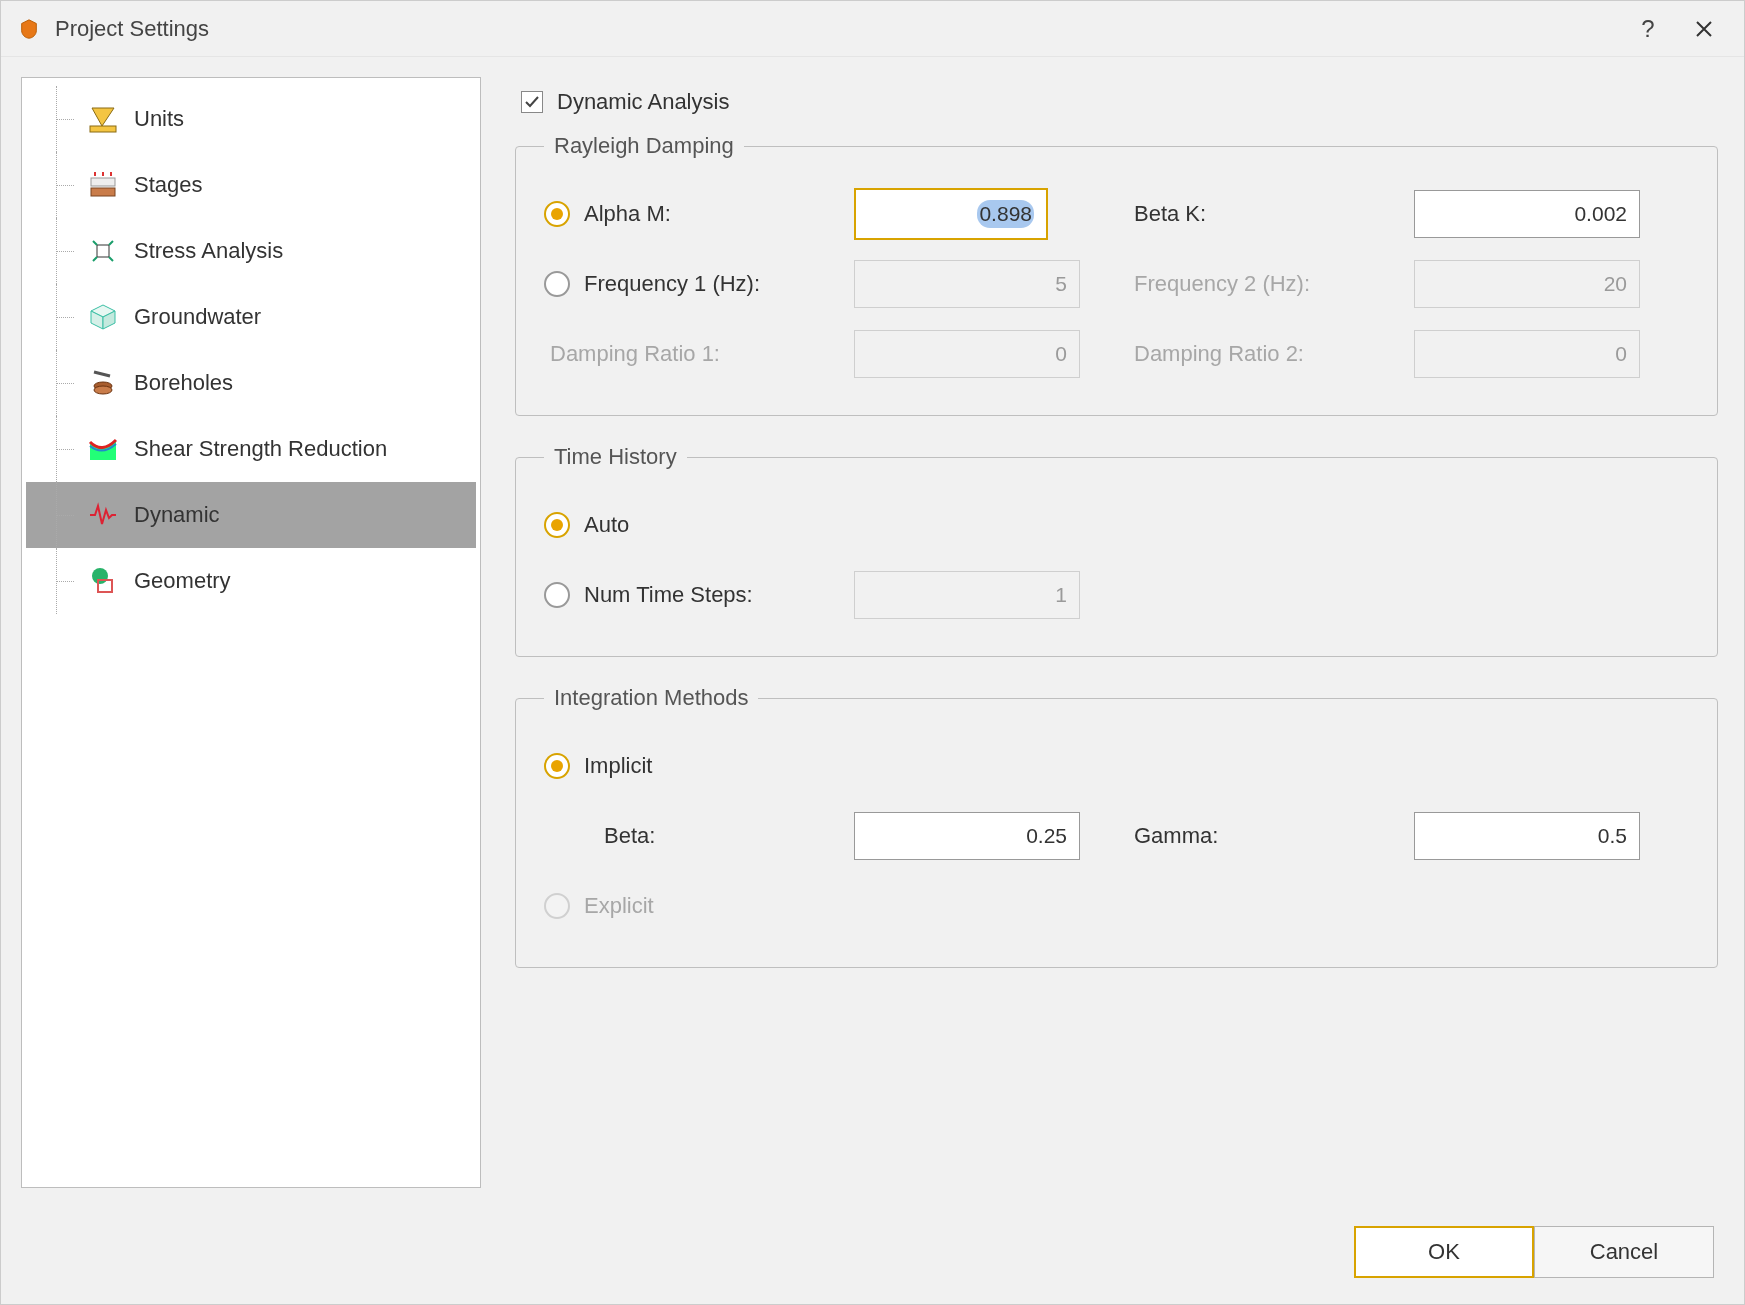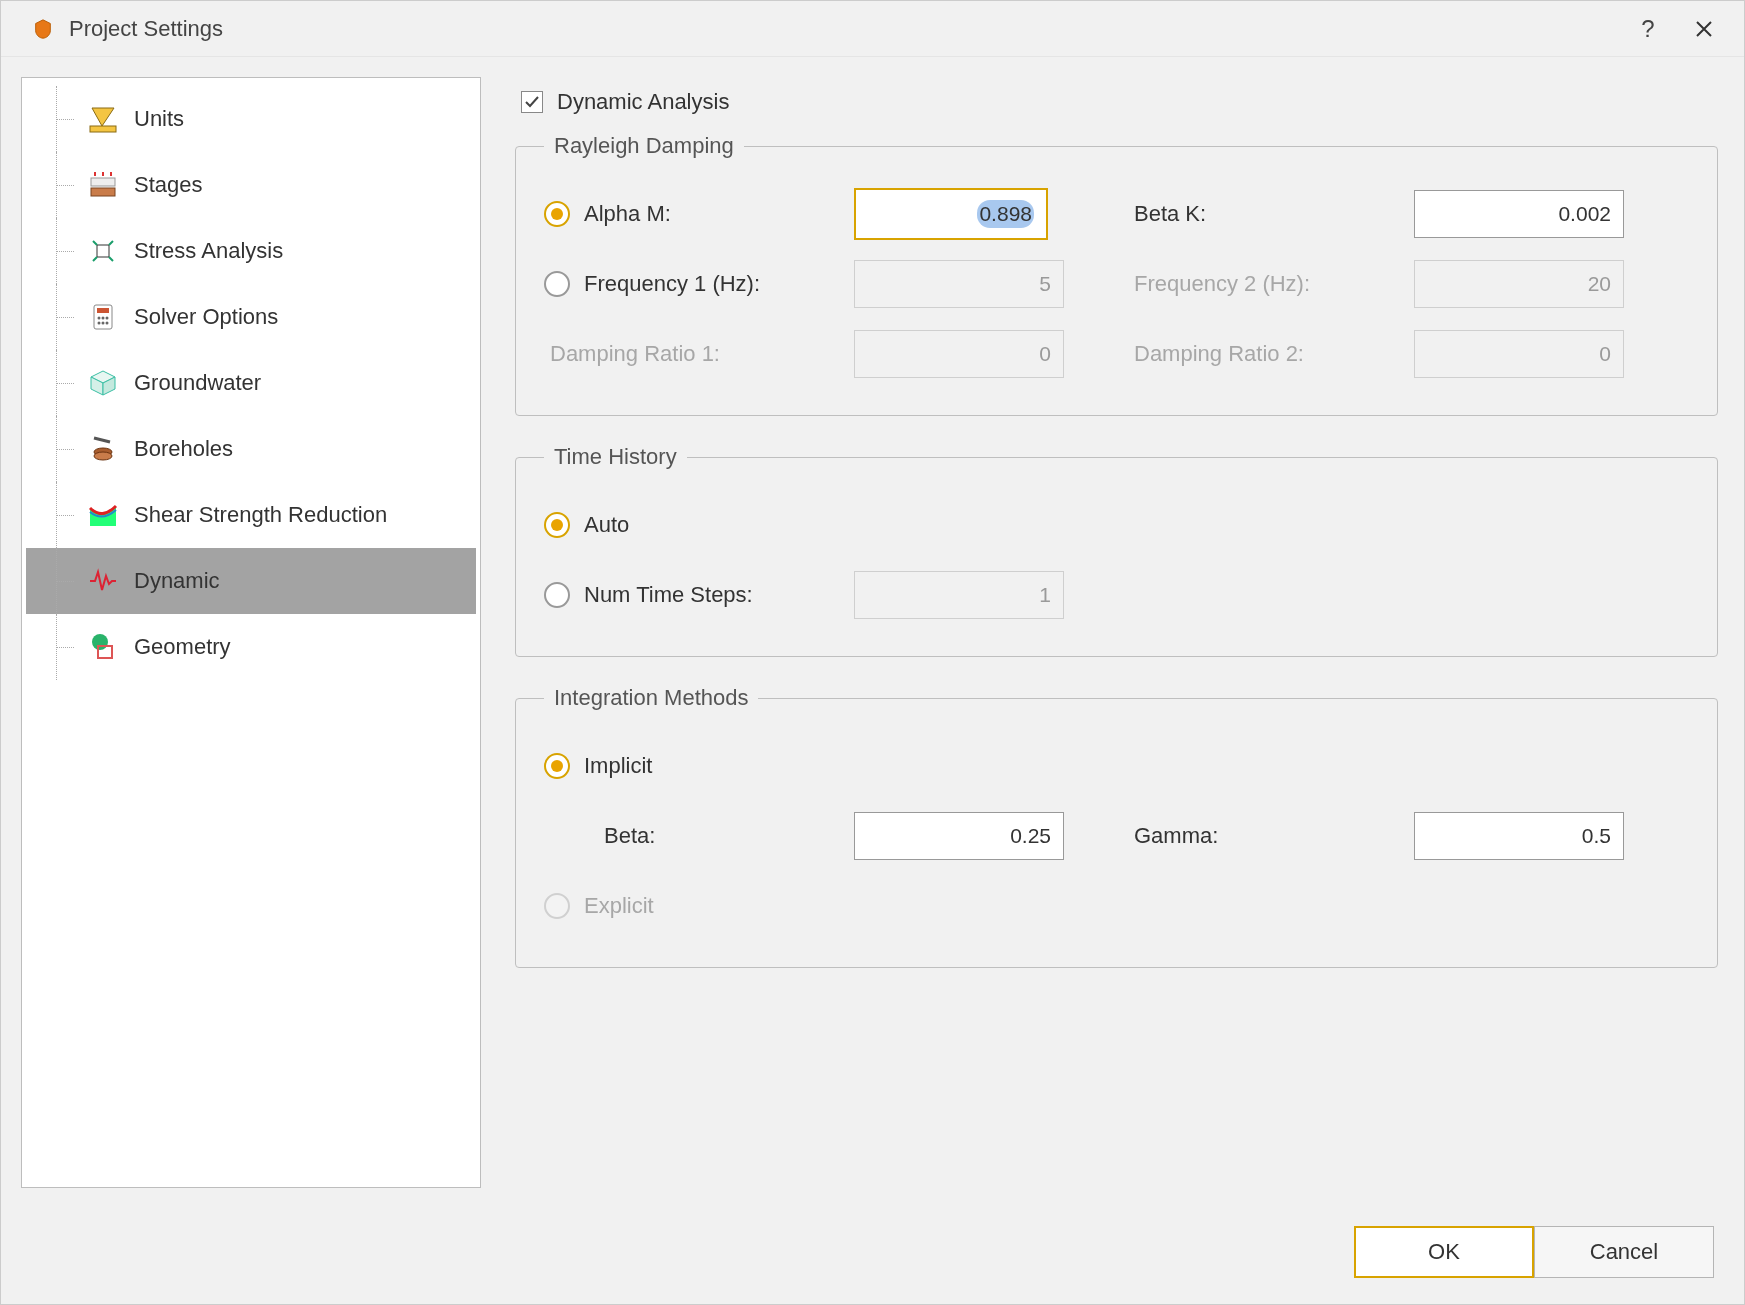--- a/index.html
+++ b/index.html
@@ -15,21 +15,21 @@
     height: 1305px;
     background: #f1f1f1;
     border: 1px solid #ccc;
     display: flex;
     flex-direction: column;
   }
   .titlebar {
     height: 56px;
     display: flex;
     align-items: center;
-    padding: 0 12px 0 30px;
+    padding: 0 12px 0 16px;
     border-bottom: 1px solid #e5e5e5;
   }
   .titlebar .app-icon {
     width: 24px; height: 24px;
     margin-right: 14px;
     display: flex; align-items: center; justify-content: center;
   }
   .titlebar .title {
     font-size: 22px;
     color: #444;
@@ -147,21 +147,21 @@
   }
   .radio.checked { border-color: #d8a300; }
   .radio.checked::after {
     content: "";
     width: 12px; height: 12px; border-radius: 50%;
     background: #e9a400;
   }
   .radio.disabled { border-color: #d0d0d0; background:#f3f3f3;}
   input.num {
     height: 48px;
-    width: 210px;
+    width: 226px;
     font-size: 21px;
     text-align: right;
     padding: 0 12px;
     border: 1px solid #999;
     background: #fff;
     color: #333;
   }
   input.num.disabled {
     background: #f1f1f1;
     border-color: #cfcfcf;
@@ -255,36 +255,20 @@
         <span class="tree-line"></span>
         <span class="nav-icon">
           <svg width="30" height="30" viewBox="0 0 30 30">
               <rect x="9" y="9" width="12" height="12" fill="#fff" stroke="#333"></rect>
               <path d="M5 5 L9 9 M25 5 L21 9 M5 25 L9 21 M25 25 L21 21" stroke="#1a9e6b" stroke-width="2"></path>
             </svg>
         </span>
         <span>Stress Analysis</span>
       </div>
 
-      <div class="nav-item">
-        <span class="tree-line"></span>
-        <span class="nav-icon">
-          <svg width="30" height="30" viewBox="0 0 30 30">
-              <rect x="6" y="3" width="18" height="24" rx="2" fill="#fff" stroke="#888"></rect>
-              <rect x="9" y="6" width="12" height="5" fill="#c53"></rect>
-              <circle cx="11" cy="16" r="1.5" fill="#666"></circle>
-              <circle cx="15" cy="16" r="1.5" fill="#666"></circle>
-              <circle cx="19" cy="16" r="1.5" fill="#666"></circle>
-              <circle cx="11" cy="21" r="1.5" fill="#666"></circle>
-              <circle cx="15" cy="21" r="1.5" fill="#666"></circle>
-              <circle cx="19" cy="21" r="1.5" fill="#666"></circle>
-            </svg>
-        </span>
-        <span>Solver Options</span>
-      </div>
 
       <div class="nav-item">
         <span class="tree-line"></span>
         <span class="nav-icon">
           <svg width="30" height="30" viewBox="0 0 30 30">
               <path d="M15 3 L27 9 L15 15 L3 9 Z" fill="#e7f7f2" stroke="#3bbfa5"></path>
               <path d="M3 9 L3 21 L15 27 L15 15 Z" fill="#d5f0e8" stroke="#3bbfa5"></path>
               <path d="M27 9 L27 21 L15 27 L15 15 Z" fill="#c4e9de" stroke="#3bbfa5"></path>
             </svg>
         </span>

